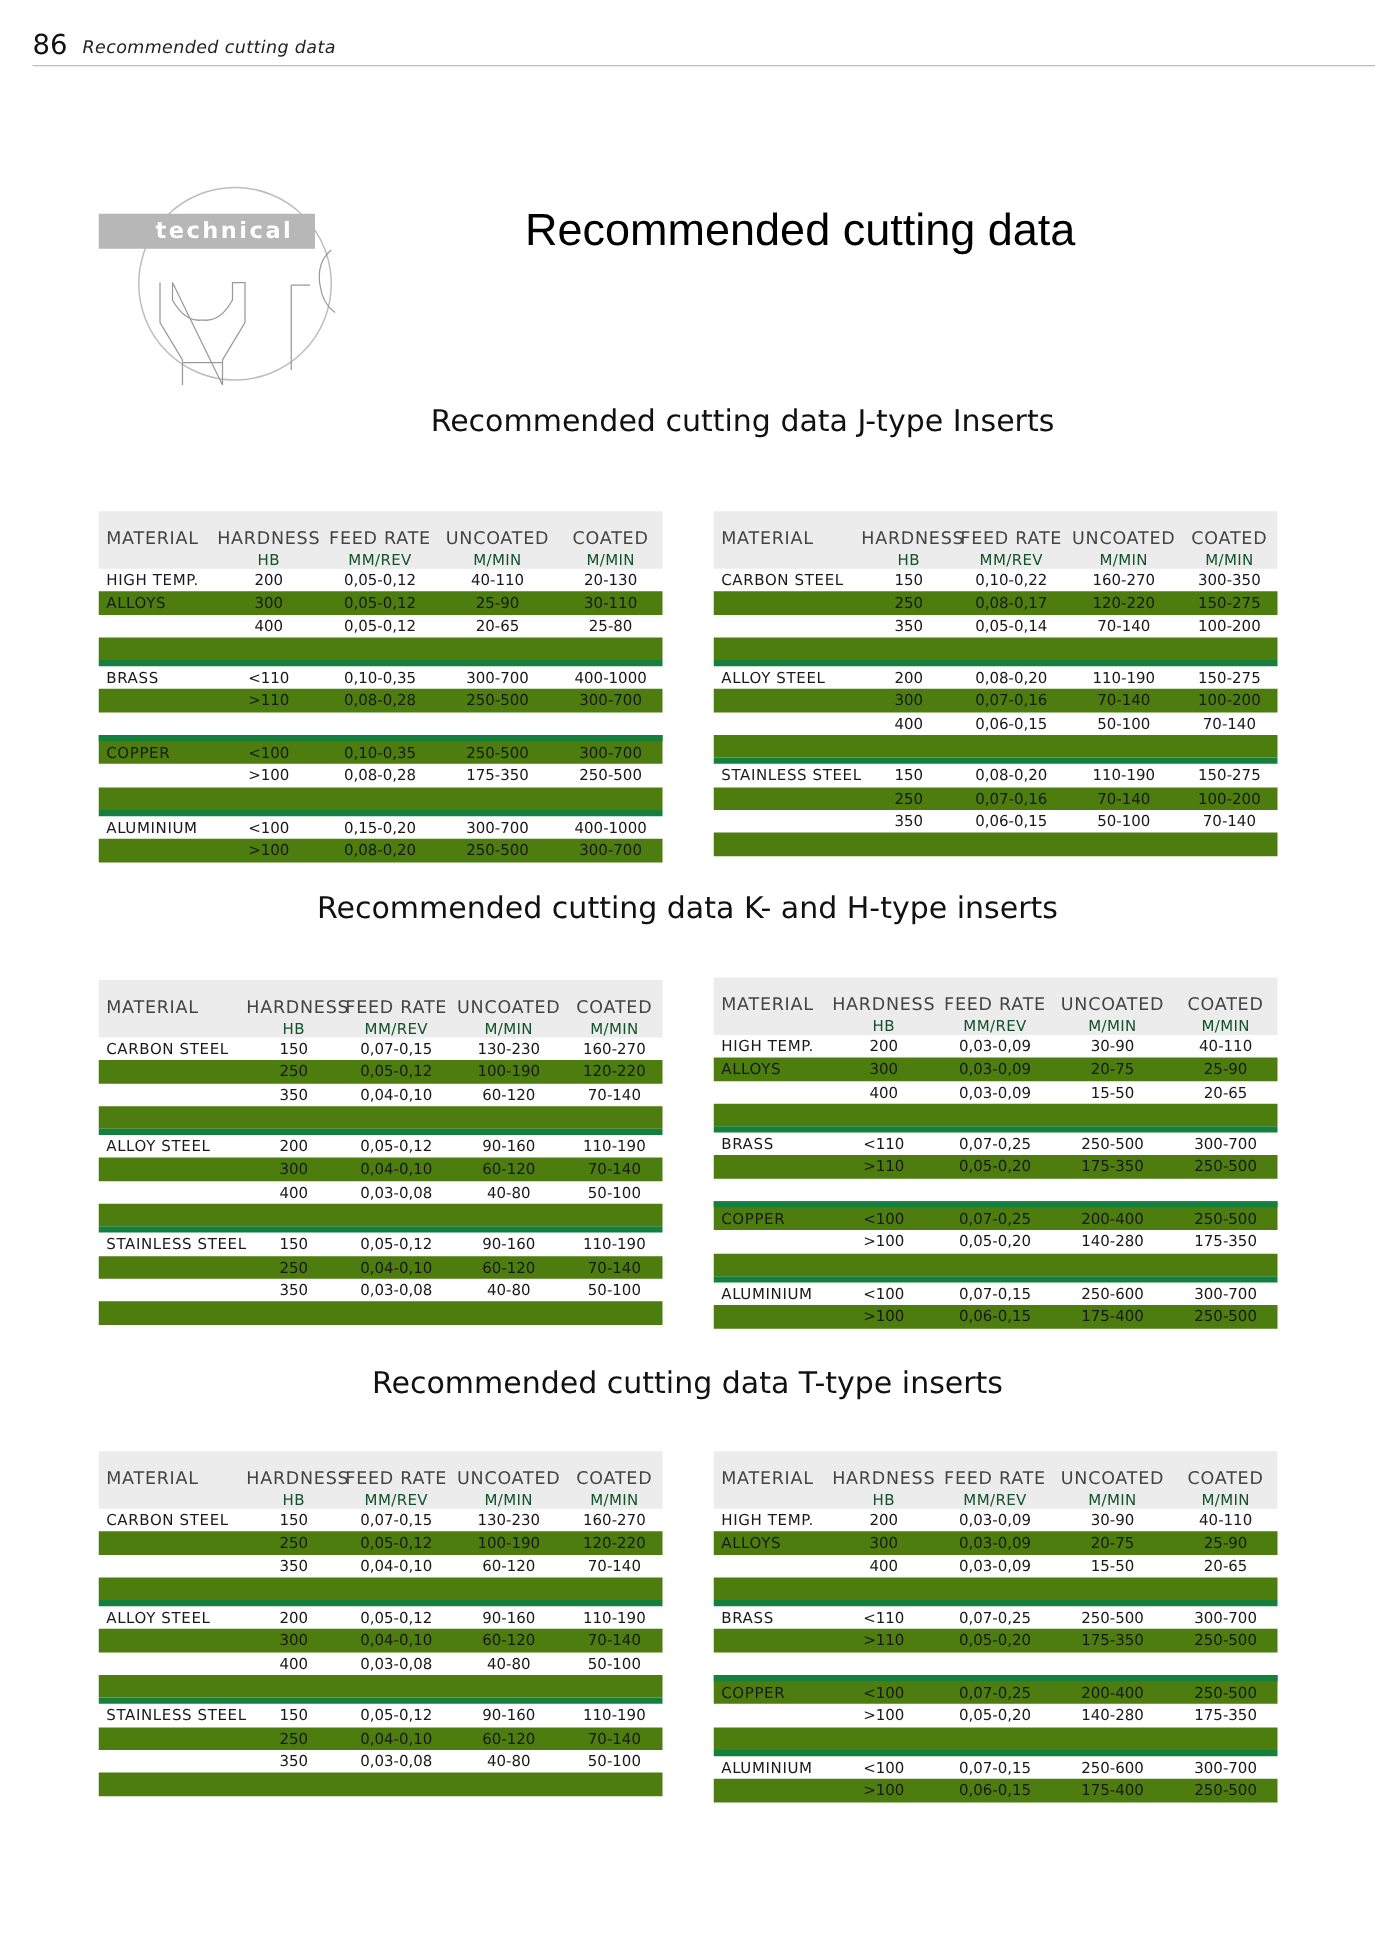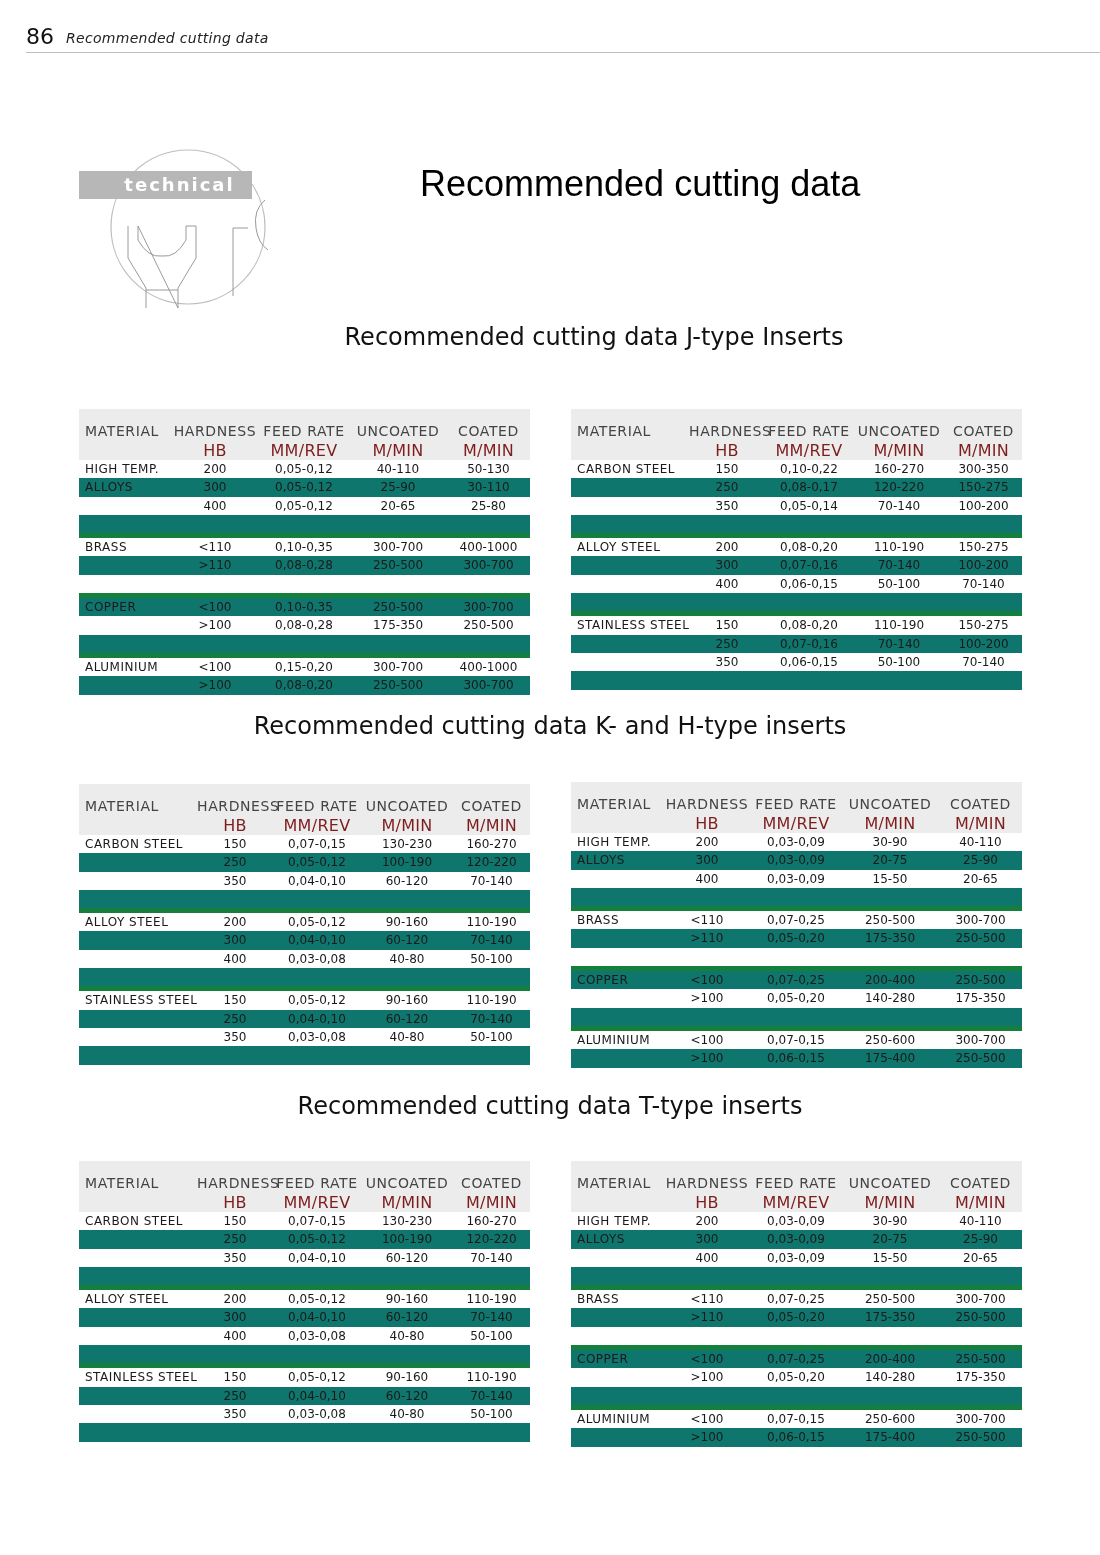--- a/index.html
+++ b/index.html
@@ -25,35 +25,35 @@
                 font-family: "Liberation Sans", sans-serif; color: #000; }
 
   .section-title { position: absolute; left: 0; width: 1100px; text-align: center;
                    font-size: 24px; font-family: "DejaVu Sans", sans-serif; color: #111; }
 
   
   .tbl { position: absolute; width: 451px; font-family: "DejaVu Sans", sans-serif; margin-top: 28px; }
   .tbl .hdr { background: #ececec; position: relative; }
   .tbl .hdr-row1, .tbl .hdr-row2 { display: flex; }
   .tbl .hdr-row1 { font-size: 14px; color: #444; letter-spacing: 0.6px; }
-  .tbl .hdr-row2 { font-size: 16px; color: #7f1d1d; letter-spacing: 0.3px; }
+  .tbl .hdr-row2 { font-size: 12px; color: #14532d; letter-spacing: 0.3px; }
   .tbl .c { box-sizing: border-box; white-space: nowrap; }
   .tbl .c0 { width: 92px; padding-left: 6px; text-align: left; }
   .tbl .c1 { width: 88px; text-align: center; }
   .tbl .c2 { width: 90px; text-align: center; }
   .tbl .c3 { width: 98px; text-align: center; }
   .tbl .c4 { width: 83px; text-align: center; }
   .tbl.wide0 .c0 { width: 118px; }
   .tbl.wide0 .c1 { width: 76px; }
   .tbl.wide0 .c2 { width: 88px; }
   .tbl.wide0 .c3 { width: 92px; }
   .tbl.wide0 .c4 { width: 77px; }
   .tbl .row { display: flex; height: 18.3px; line-height: 18.3px; font-size: 12px; color: #1a1a1a; }
   .tbl .row .c0 { letter-spacing: 0.5px; }
-  .tbl .row.shade { background: #0f766e; }
+  .tbl .row.shade { background: #4d7c0f; }
   .tbl .row.sep { border-top: 5px solid #15803d; }
 </style>
 </head>
 <body>
 
 <div class="run-head">
   <span class="pnum">86</span>
   <span class="ptitle">Recommended cutting data</span>
 </div>
 
@@ -86,21 +86,21 @@
         <span class="c c2">MM/REV</span>
         <span class="c c3">M/MIN</span>
         <span class="c c4">M/MIN</span>
       </div>
     </div>
     <div class="row">
       <span class="c c0">HIGH TEMP.</span>
       <span class="c c1">200</span>
       <span class="c c2">0,05-0,12</span>
       <span class="c c3">40-110</span>
-      <span class="c c4">50-130</span>
+      <span class="c c4">20-130</span>
     </div>
     <div class="row shade">
       <span class="c c0">ALLOYS</span>
       <span class="c c1">300</span>
       <span class="c c2">0,05-0,12</span>
       <span class="c c3">25-90</span>
       <span class="c c4">30-110</span>
     </div>
     <div class="row">
       <span class="c c0"></span>

